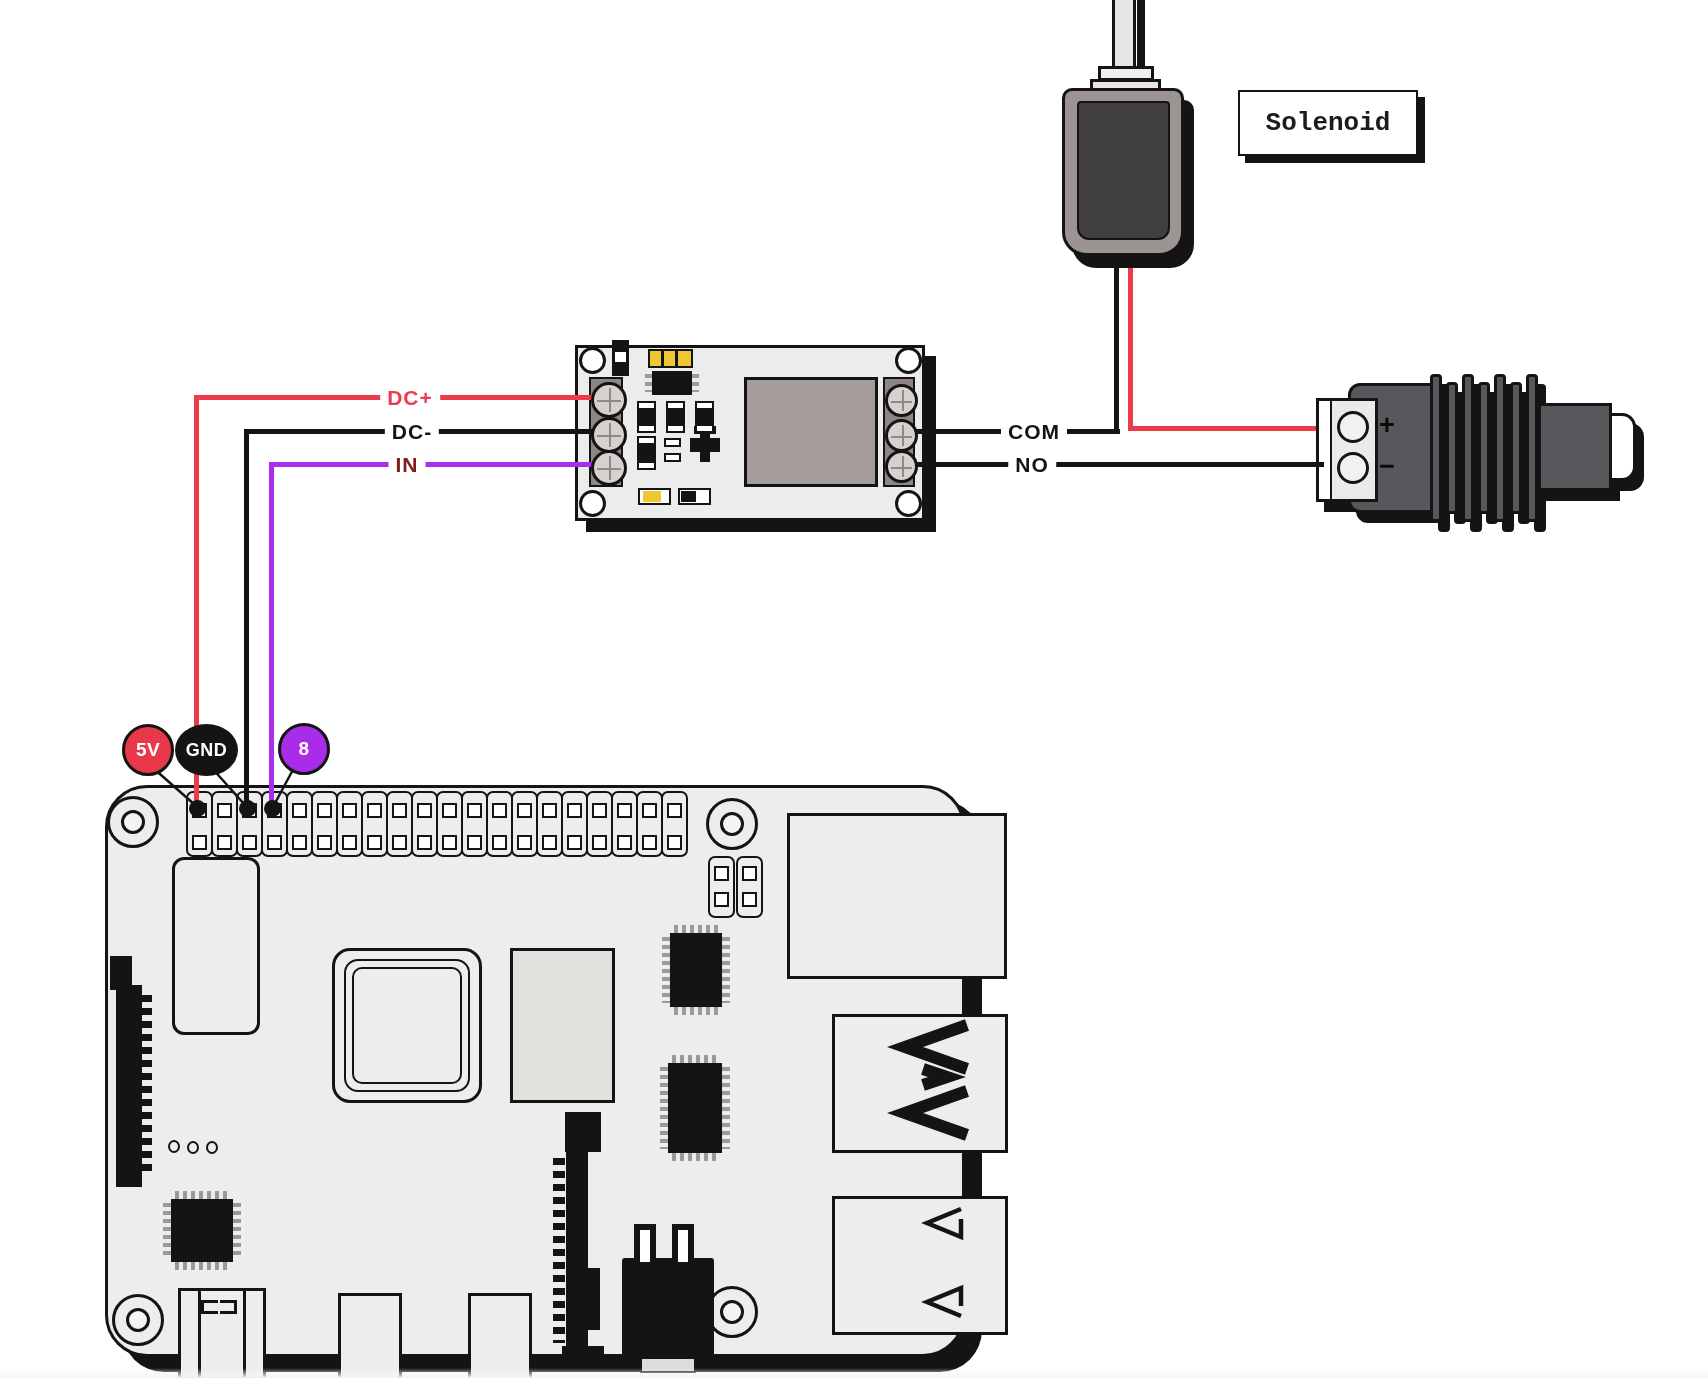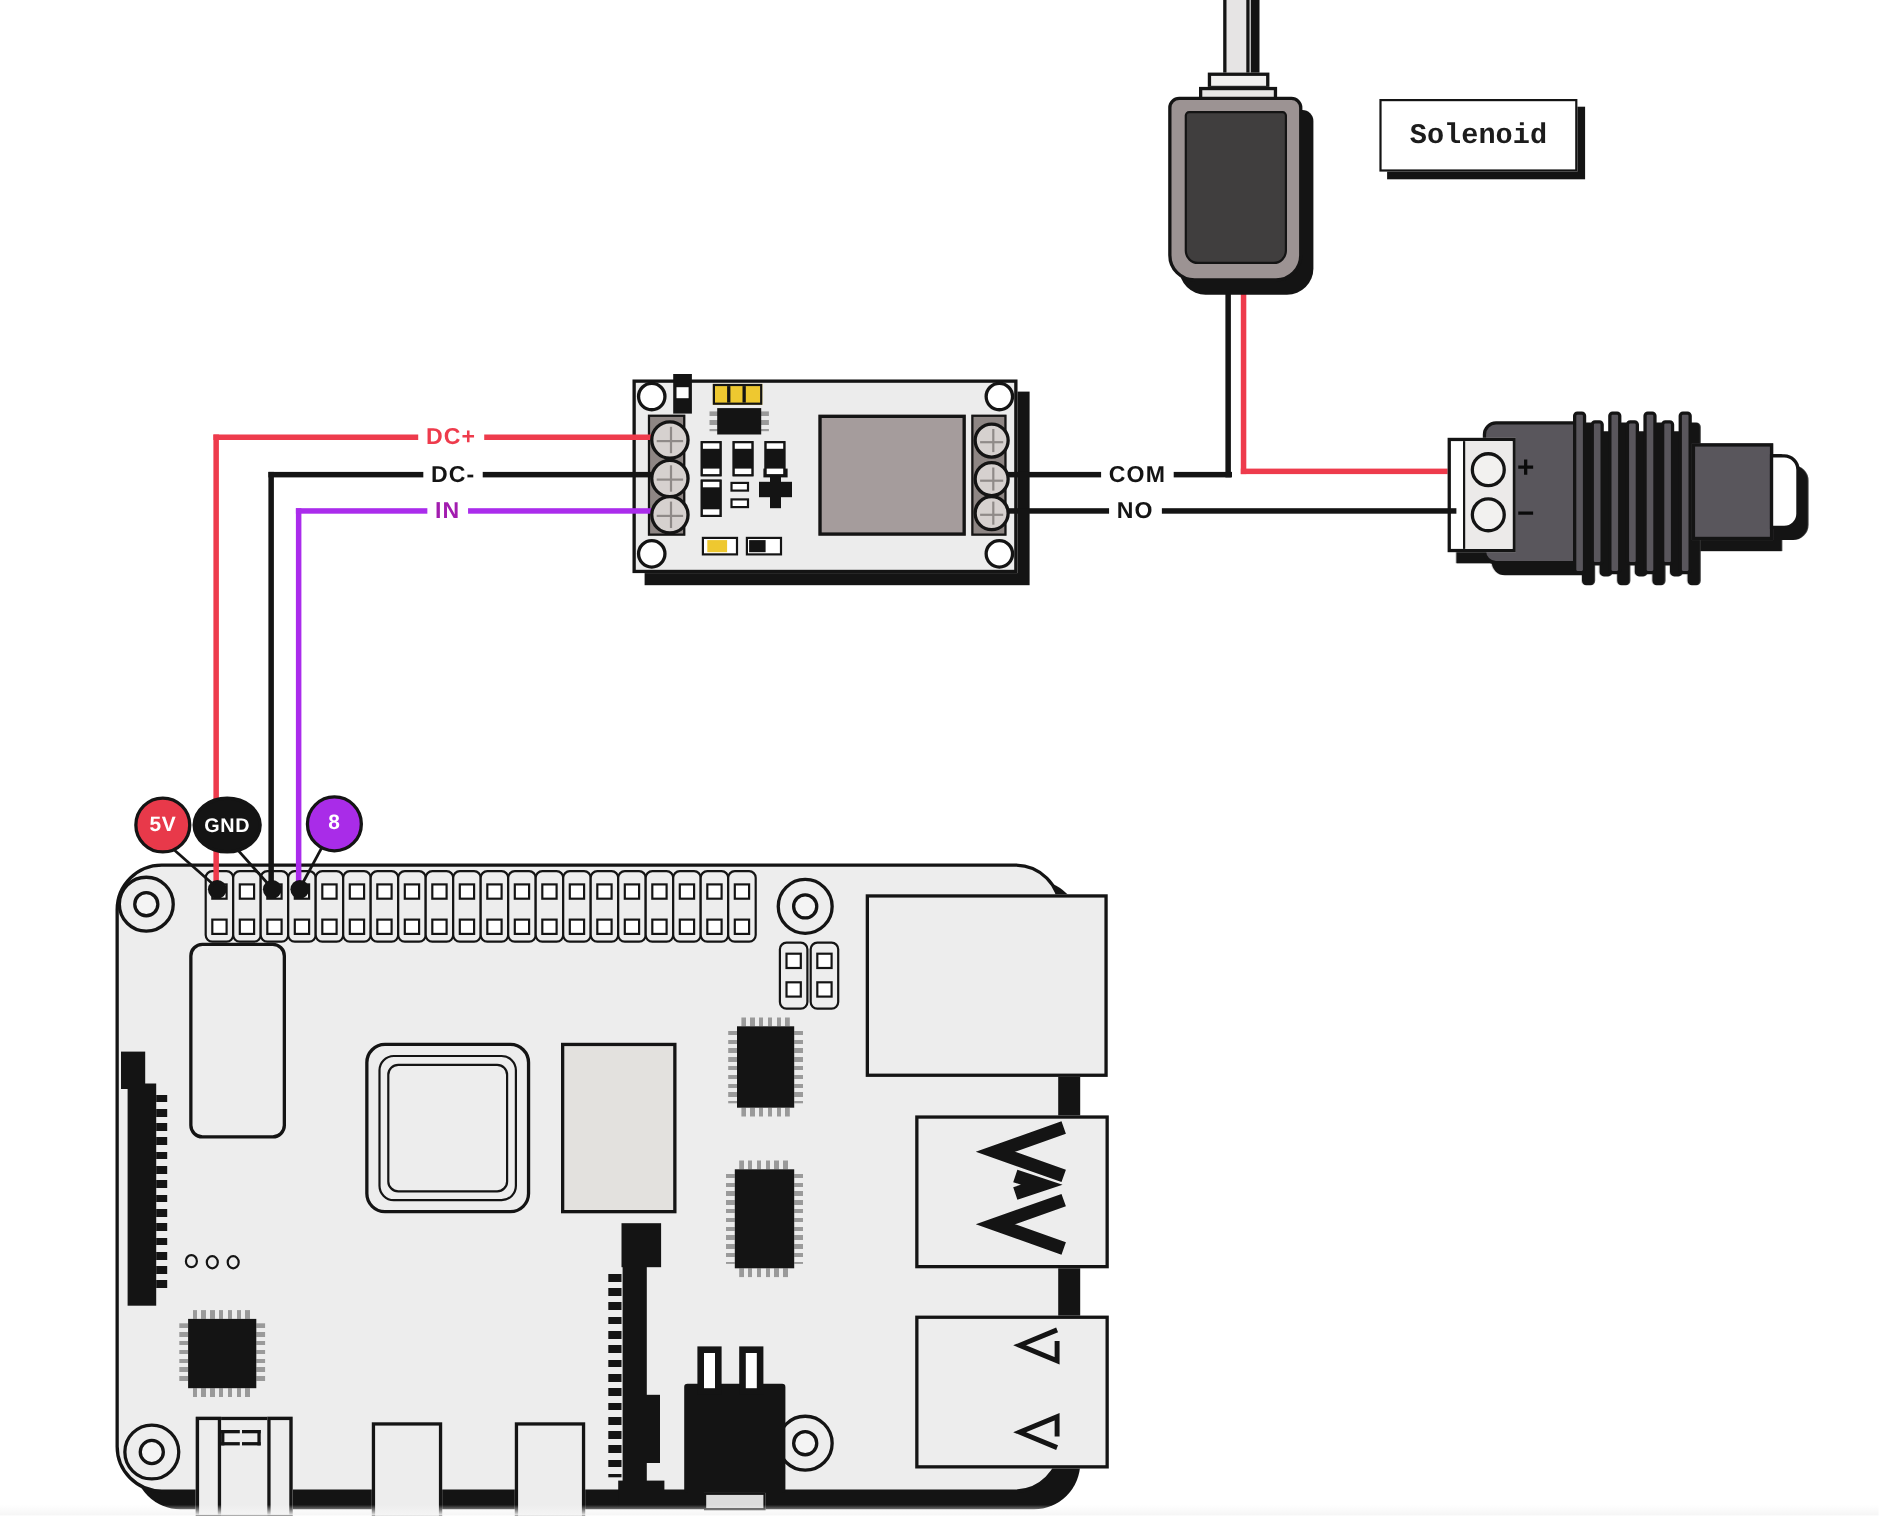--- a/index.html
+++ b/index.html
@@ -54,21 +54,21 @@
   <div class="abs" style="left:1098px;top:66px;width:56px;height:15px;background:#f1f0ef;border:3px solid #141414;z-index:39;"></div>
   <div class="abs" style="left:1090px;top:79px;width:71px;height:13px;background:#e7e6e5;border:3px solid #141414;z-index:39;"></div>
 
   <div class="wire" style="left:1114px;top:250px;width:5px;height:184px;background:#141414;z-index:30;"></div>
   <div class="wire" style="left:1128px;top:250px;width:5px;height:181px;background:#ee3b4c;z-index:30;"></div>
   <div class="wire" style="left:1128px;top:426px;width:196px;height:5px;background:#ee3b4c;z-index:30;"></div>
   <div class="abs" style="left:1062px;top:88px;width:122px;height:168px;background:#9c9393;border:3.5px solid #141414;
               border-radius:10px 10px 24px 24px;box-shadow:10px 12px 0 #141414;z-index:40;"></div>
   <div class="abs" style="left:1077px;top:101px;width:93px;height:139px;background:#403e3e;border:2.5px solid #141414;
               border-radius:4px 4px 12px 12px;z-index:41;"></div>
-  <div class="comp-label" style="left:1238px;top:90px;width:176px;height:62px;margin-left:16px;">
+  <div class="comp-label" style="left:1238px;top:90px;width:176px;height:62px;">
     <span>Solenoid</span>
   </div>
 
   <div class="pcb abs" style="left:575px;top:345px;width:350px;height:176px;background:#ececec;box-shadow:11px 11px 0 #141414;z-index:15;"></div>
 
   <div class="hole-outer abs" style="left:579px;top:347px;width:27px;height:27px;z-index:20;background:#fff;"></div>
   <div class="hole-outer abs" style="left:895px;top:347px;width:27px;height:27px;z-index:20;background:#fff;"></div>
   <div class="hole-outer abs" style="left:579px;top:490px;width:27px;height:27px;z-index:20;background:#fff;"></div>
   <div class="hole-outer abs" style="left:895px;top:490px;width:27px;height:27px;z-index:20;background:#fff;"></div>
 
@@ -115,21 +115,21 @@
   <div class="wire" style="left:244px;top:429px;width:5px;height:381px;background:#141414;"></div>
   <div class="wire" style="left:244px;top:429px;width:363px;height:5px;background:#141414;"></div>
   <div class="wire" style="left:269px;top:462px;width:5px;height:348px;background:#aa2cec;"></div>
   <div class="wire" style="left:269px;top:462px;width:338px;height:5px;background:#aa2cec;"></div>
 
   <div class="wire" style="left:898px;top:429px;width:222px;height:5px;background:#141414;"></div>
   <div class="wire" style="left:898px;top:462px;width:426px;height:5px;background:#141414;"></div>
 
   <span class="wire-label" style="left:410px;top:398px;color:#ee3b4c;">DC+</span>
   <span class="wire-label" style="left:412px;top:432px;color:#141414;">DC-</span>
-  <span class="wire-label" style="left:407px;top:465px;color:#a21caf;">IN</span>
+  <span class="wire-label" style="left:407px;top:465px;color:#7f1d1d;">IN</span>
   <span class="wire-label" style="left:1034px;top:432px;color:#141414;">COM</span>
   <span class="wire-label" style="left:1032px;top:465px;color:#141414;">NO</span>
 
   <div class="abs" style="left:1316px;top:368px;width:330px;height:152px;filter:drop-shadow(8px 10px 0 #141414);z-index:40;">
     <div class="abs" style="left:32px;top:15px;width:86px;height:130px;background:#59565c;border:3px solid #141414;border-radius:12px 0 0 12px;"></div>
     <div id="psu-ribs" class="abs" style="left:0;top:0;width:330px;height:152px;">
         <div class="abs" style="left: 114px; top: 6px; width: 12px; height: 148px; background: rgb(89, 86, 92); border: 3px solid rgb(20, 20, 20); border-radius: 4px;"></div>
         <div class="abs" style="left: 130px; top: 14px; width: 12px; height: 132px; background: rgb(89, 86, 92); border: 3px solid rgb(20, 20, 20); border-radius: 4px;"></div>
         <div class="abs" style="left: 146px; top: 6px; width: 12px; height: 148px; background: rgb(89, 86, 92); border: 3px solid rgb(20, 20, 20); border-radius: 4px;"></div>
         <div class="abs" style="left: 162px; top: 14px; width: 12px; height: 132px; background: rgb(89, 86, 92); border: 3px solid rgb(20, 20, 20); border-radius: 4px;"></div>

